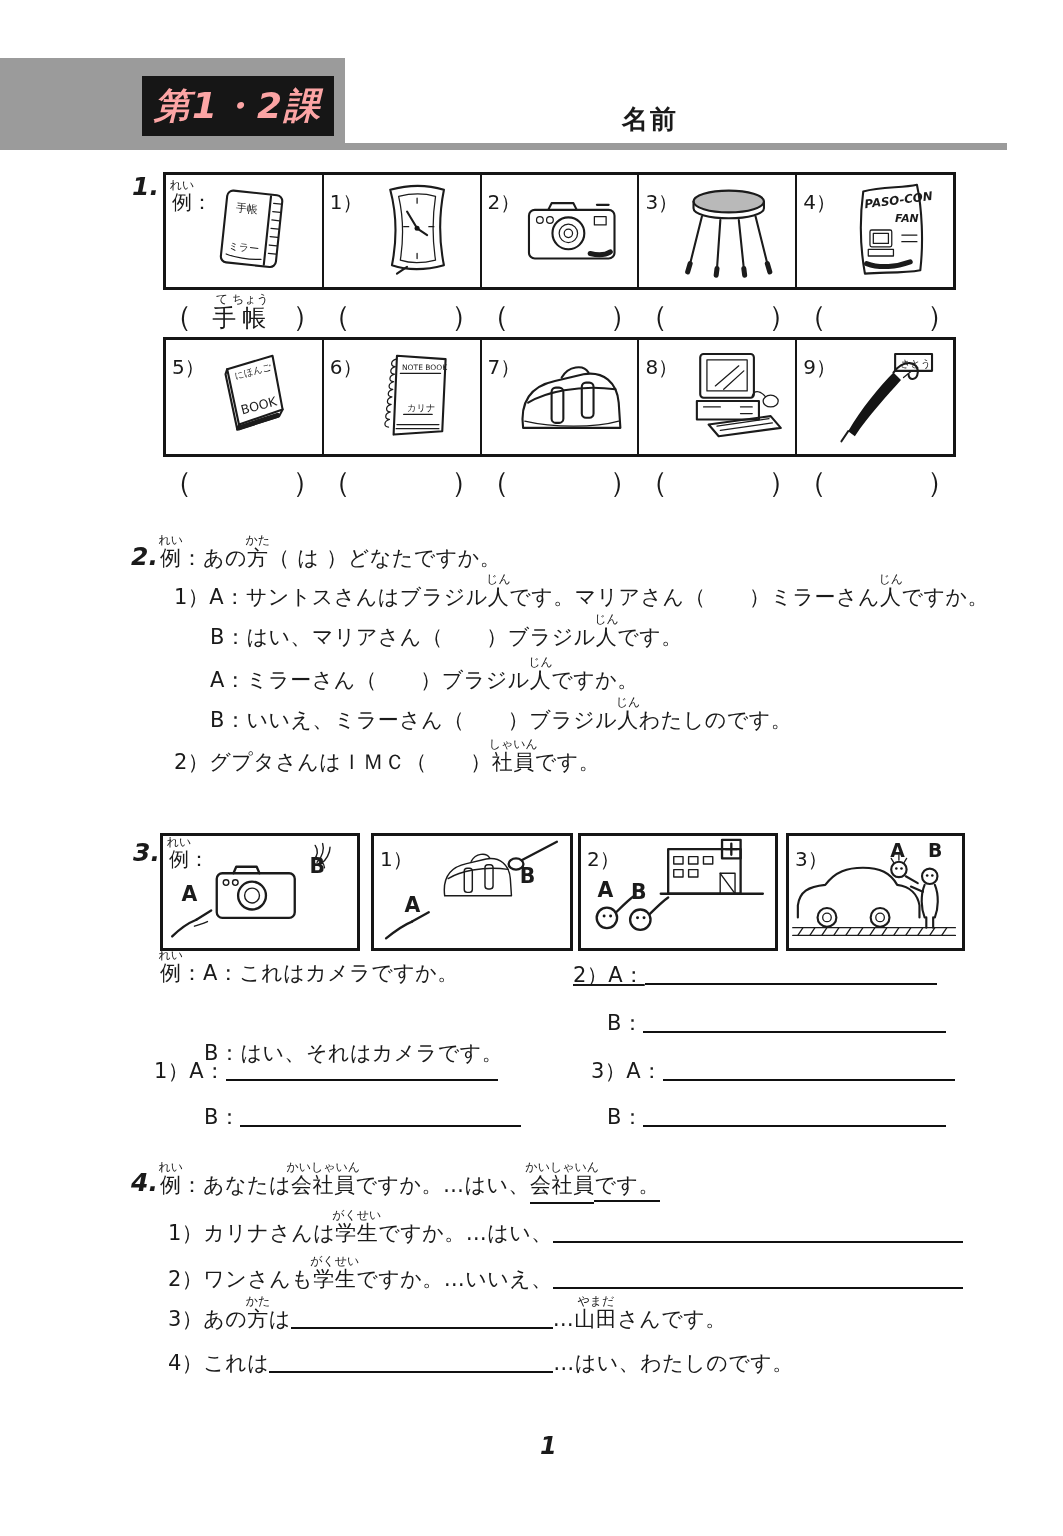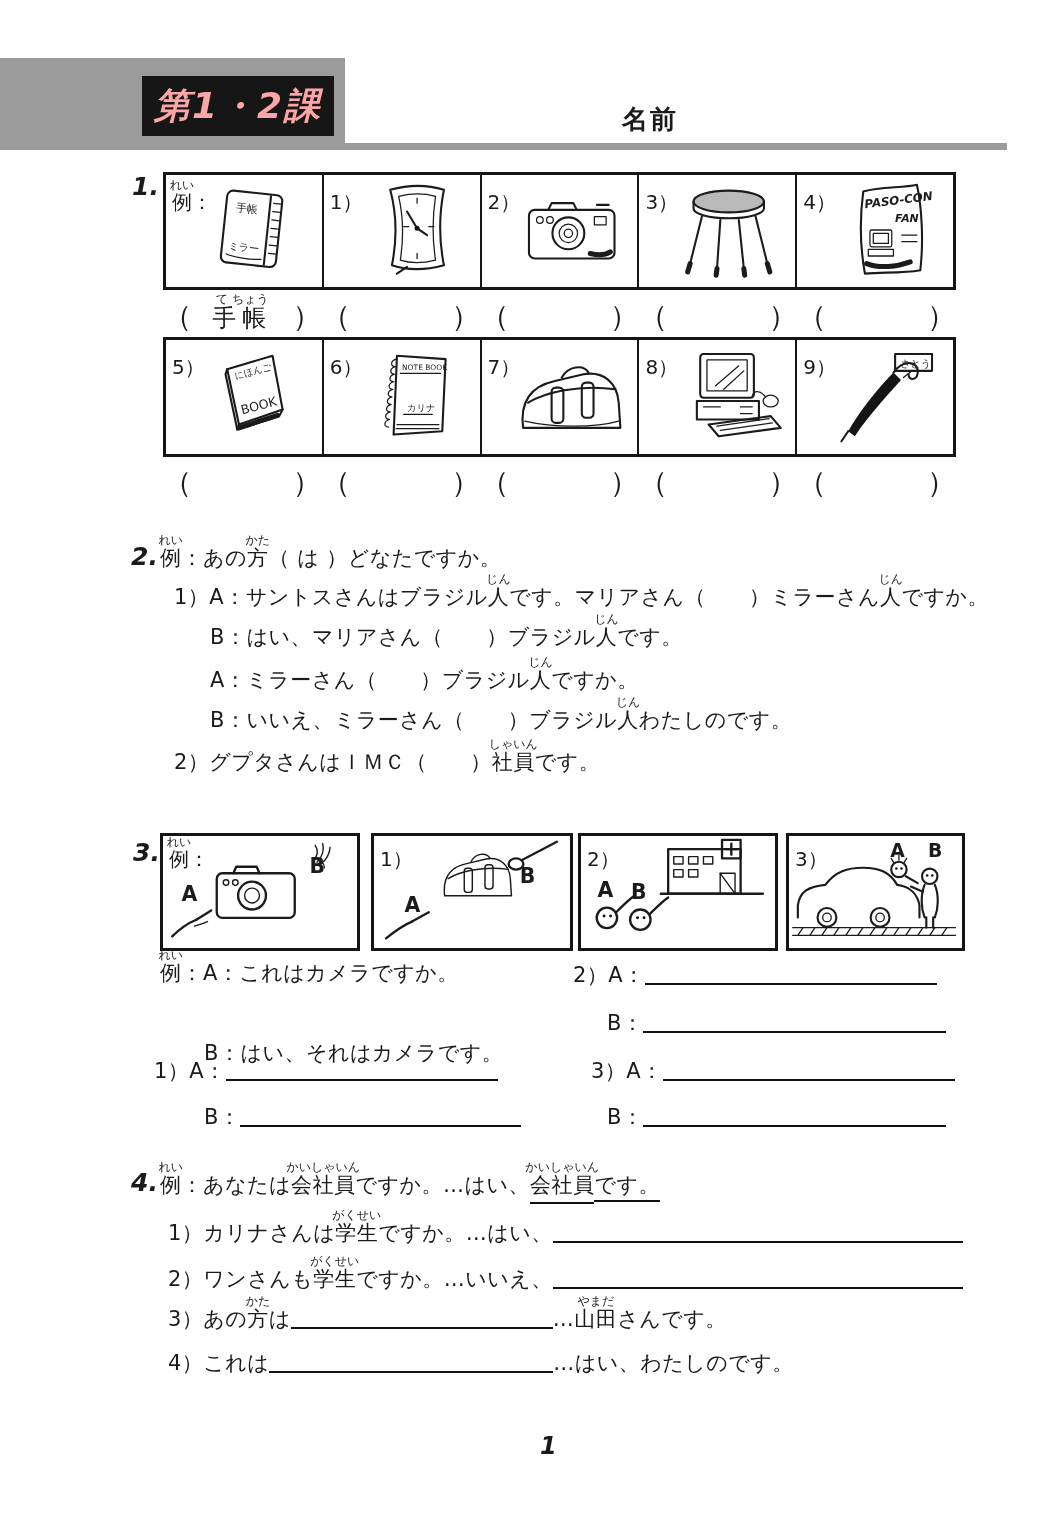--- a/index.html
+++ b/index.html
@@ -336,21 +336,21 @@
         <circle class="thin" cx="104" cy="88" r="5"></circle>
       <path class="thin" d="M2,100 h190 M2,109 h190"></path>
       <path class="thin" d="M8,109 l6,-9 M22,109 l6,-9 M36,109 l6,-9 M50,109 l6,-9 M64,109 l6,-9 M78,109 l6,-9 M92,109 l6,-9 M106,109 l6,-9 M120,109 l6,-9 M134,109 l6,-9 M148,109 l6,-9 M162,109 l6,-9 M176,109 l6,-9"></path>
     </svg>
   </div>
 
   <div class="line" style="left:160px;top:960px;"><span class="rb">例<span class="rt">れい</span></span><span>：A：これはカメラですか。</span></div>
   <div class="line" style="left:204px;top:1008px;margin-top:32px;"><span>B：はい、それはカメラです。</span></div>
   <div class="line" style="left:154px;top:1056px;"><span><span>1）A：</span></span><span class="blank bl-l"></span></div>
   <div class="line" style="left:204px;top:1102px;"><span><span>B：</span></span><span class="blank bl-lB"></span></div>
-  <div class="line" style="left:573px;top:960px;"><span><span>2）A：</span></span><span class="blank bl-rA"></span></div>
+  <div class="line" style="left:573px;top:960px;text-decoration:underline;"><span><span>2）A：</span></span><span class="blank bl-rA"></span></div>
   <div class="line" style="left:607px;top:1008px;"><span><span>B：</span></span><span class="blank bl-rB"></span></div>
   <div class="line" style="left:573px;top:1056px;margin-left:18px;"><span><span>3）A：</span></span><span class="blank bl-rA"></span></div>
   <div class="line" style="left:607px;top:1102px;"><span><span>B：</span></span><span class="blank bl-rB"></span></div>
 
   <div class="sec-num" style="left:131px;top:1168px;">4.</div>
   <div class="line" style="left:160px;top:1172px;"><span class="rb">例<span class="rt">れい</span></span><span>：あなたは</span><span class="rb">会社員<span class="rt">かいしゃいん</span></span><span>ですか。…はい、</span><span class="rb u">会社員<span class="rt">かいしゃいん</span></span><span class="u">です。</span></div>
   <div class="line" style="left:168px;top:1218px;"><span><span>1）カリナさんは</span><span class="rb">学生<span class="rt">がくせい</span></span><span>ですか。…はい、</span></span><span class="blank bl-41"></span></div>
   <div class="line" style="left:168px;top:1264px;"><span><span>2）ワンさんも</span><span class="rb">学生<span class="rt">がくせい</span></span><span>ですか。…いいえ、</span></span><span class="blank bl-41"></span></div>
   <div class="line" style="left:168px;top:1304px;"><span><span>3）あの</span><span class="rb">方<span class="rt">かた</span></span><span>は</span></span><span class="blank bl-43"></span><span><span>…</span><span class="rb">山田<span class="rt">やまだ</span></span><span>さんです。</span></span></div>
   <div class="line" style="left:168px;top:1348px;"><span><span>4）これは</span></span><span class="blank bl-44"></span><span><span>…はい、わたしのです。</span></span></div>

